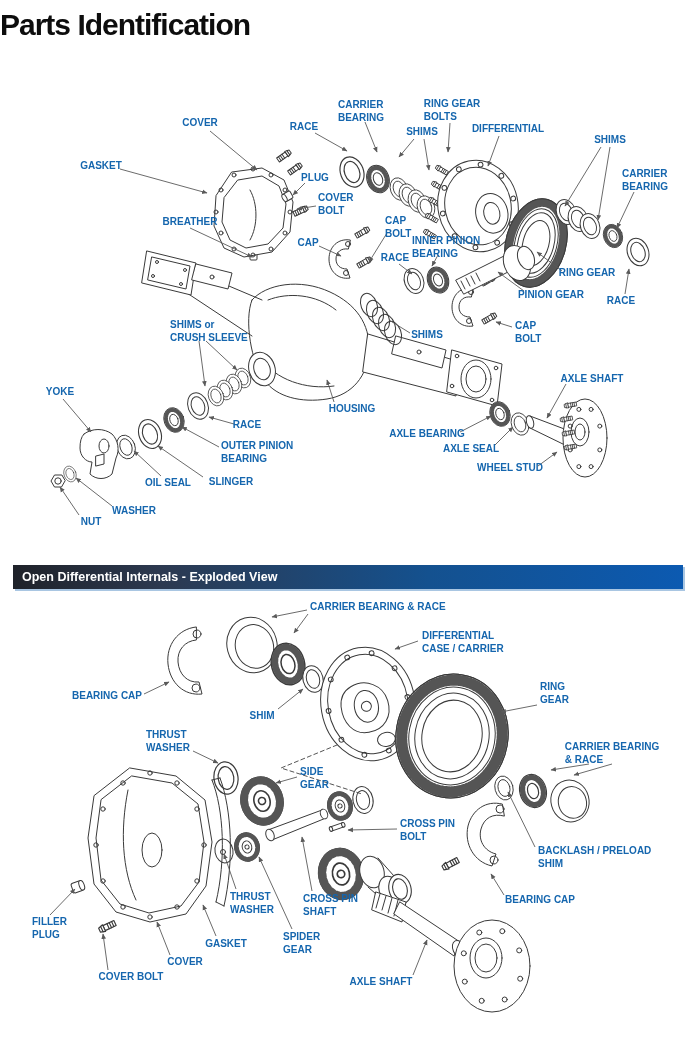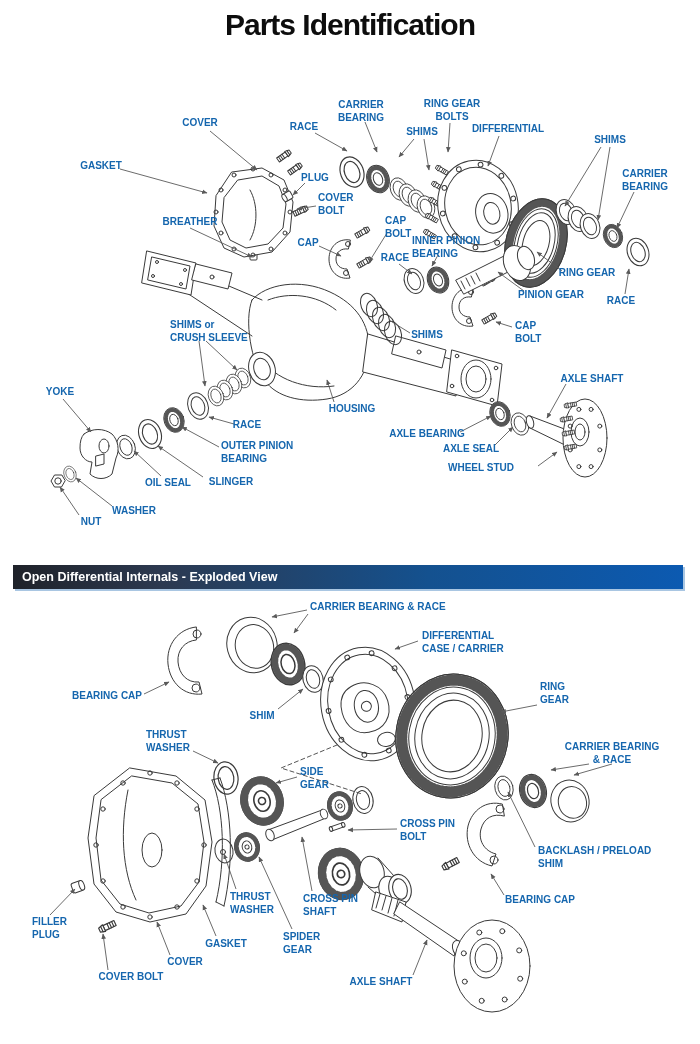--- a/index.html
+++ b/index.html
@@ -1,33 +1,33 @@
 <!DOCTYPE html>
 <html style="--lbl: #1566ae; --leader: #5a5a5a; --title: #0d0d0d;"><head>
 <meta charset="utf-8">
 <style>
   *{margin:0;padding:0;box-sizing:border-box}
   html,body{background:#fff}
   body{font-family:"Liberation Sans",sans-serif;width:700px}
   .page{position:relative;width:700px;height:1044px;background:#fff;overflow:hidden}
-  .main-title{position:absolute;top:8px;left:0;width:100%;text-align:center;
+  .main-title{position:absolute;top:8px;left:0;width:100%;
     font-size:30px;font-weight:bold;color:var(--title,#0d0d0d);letter-spacing:-1px}
   .section-bar{position:absolute;left:13px;width:670px;height:24px;line-height:24px;
     padding-left:9px;color:#fff;font-size:12.5px;font-weight:bold;
     background:linear-gradient(90deg,#1f2229 0%,#2c3950 22%,#14518f 62%,#0c5ab1 100%);
     box-shadow:2px 2px 0 #a9c6e2;z-index:7}
   #bar1{top:53px}
   #bar2{top:565px}
   .art,#leaders{position:absolute;top:0;left:0;width:700px;height:1044px}
   .art{z-index:1}
   #leaders{z-index:5;pointer-events:none;stroke:var(--leader,#5a5a5a);stroke-width:0.9}
   .labels-layer{position:absolute;inset:0;z-index:6;pointer-events:none}
   .part-label{position:absolute;font-size:10px;line-height:1.25;font-weight:bold;
     color:var(--lbl,#1566ae);white-space:pre}
-  .part-label.center{transform:translateX(-50%);text-align:center}
+  .part-label.center{transform:translateX(-50%);text-align:left}
   .part-label.left{text-align:left}
 </style>
 </head>
 <body>
 
 <div class="page" id="page">
 
   <div class="main-title">Parts Identification</div>
 
   <div class="section-bar" id="bar2">Open Differential Internals - Exploded View</div>
@@ -480,21 +480,21 @@
       <div class="part-label center" style="left: 247px; top: 419px;">RACE</div>
       <div class="part-label left" style="left: 221px; top: 440px;">OUTER PINION
 BEARING</div>
       <div class="part-label center" style="left: 168px; top: 477px;">OIL SEAL</div>
       <div class="part-label center" style="left: 225px; top: 476px; margin-left: 6px;">SLINGER</div>
       <div class="part-label center" style="left: 134px; top: 505px;">WASHER</div>
       <div class="part-label center" style="left: 91px; top: 516px;">NUT</div>
       <div class="part-label center" style="left: 352px; top: 403px;">HOUSING</div>
       <div class="part-label center" style="left: 427px; top: 428px;">AXLE BEARING</div>
       <div class="part-label center" style="left: 471px; top: 443px;">AXLE SEAL</div>
-      <div class="part-label center" style="left: 481px; top: 462px;">WHEEL STUD</div>
+      <div class="part-label center" style="left: 510px; top: 462px;">WHEEL STUD</div>
       <div class="part-label center" style="left: 592px; top: 373px;">AXLE SHAFT</div>
     </div>
   <div class="labels-layer" id="labels-1">
       <div class="part-label left" style="left: 310px; top: 601px;">CARRIER BEARING &amp; RACE</div>
       <div class="part-label left" style="left: 422px; top: 630px;">DIFFERENTIAL
 CASE / CARRIER</div>
       <div class="part-label center" style="left: 107px; top: 690px;">BEARING CAP</div>
       <div class="part-label center" style="left: 262px; top: 710px;">SHIM</div>
       <div class="part-label left" style="left: 540px; top: 681px;">RING
 GEAR</div>

